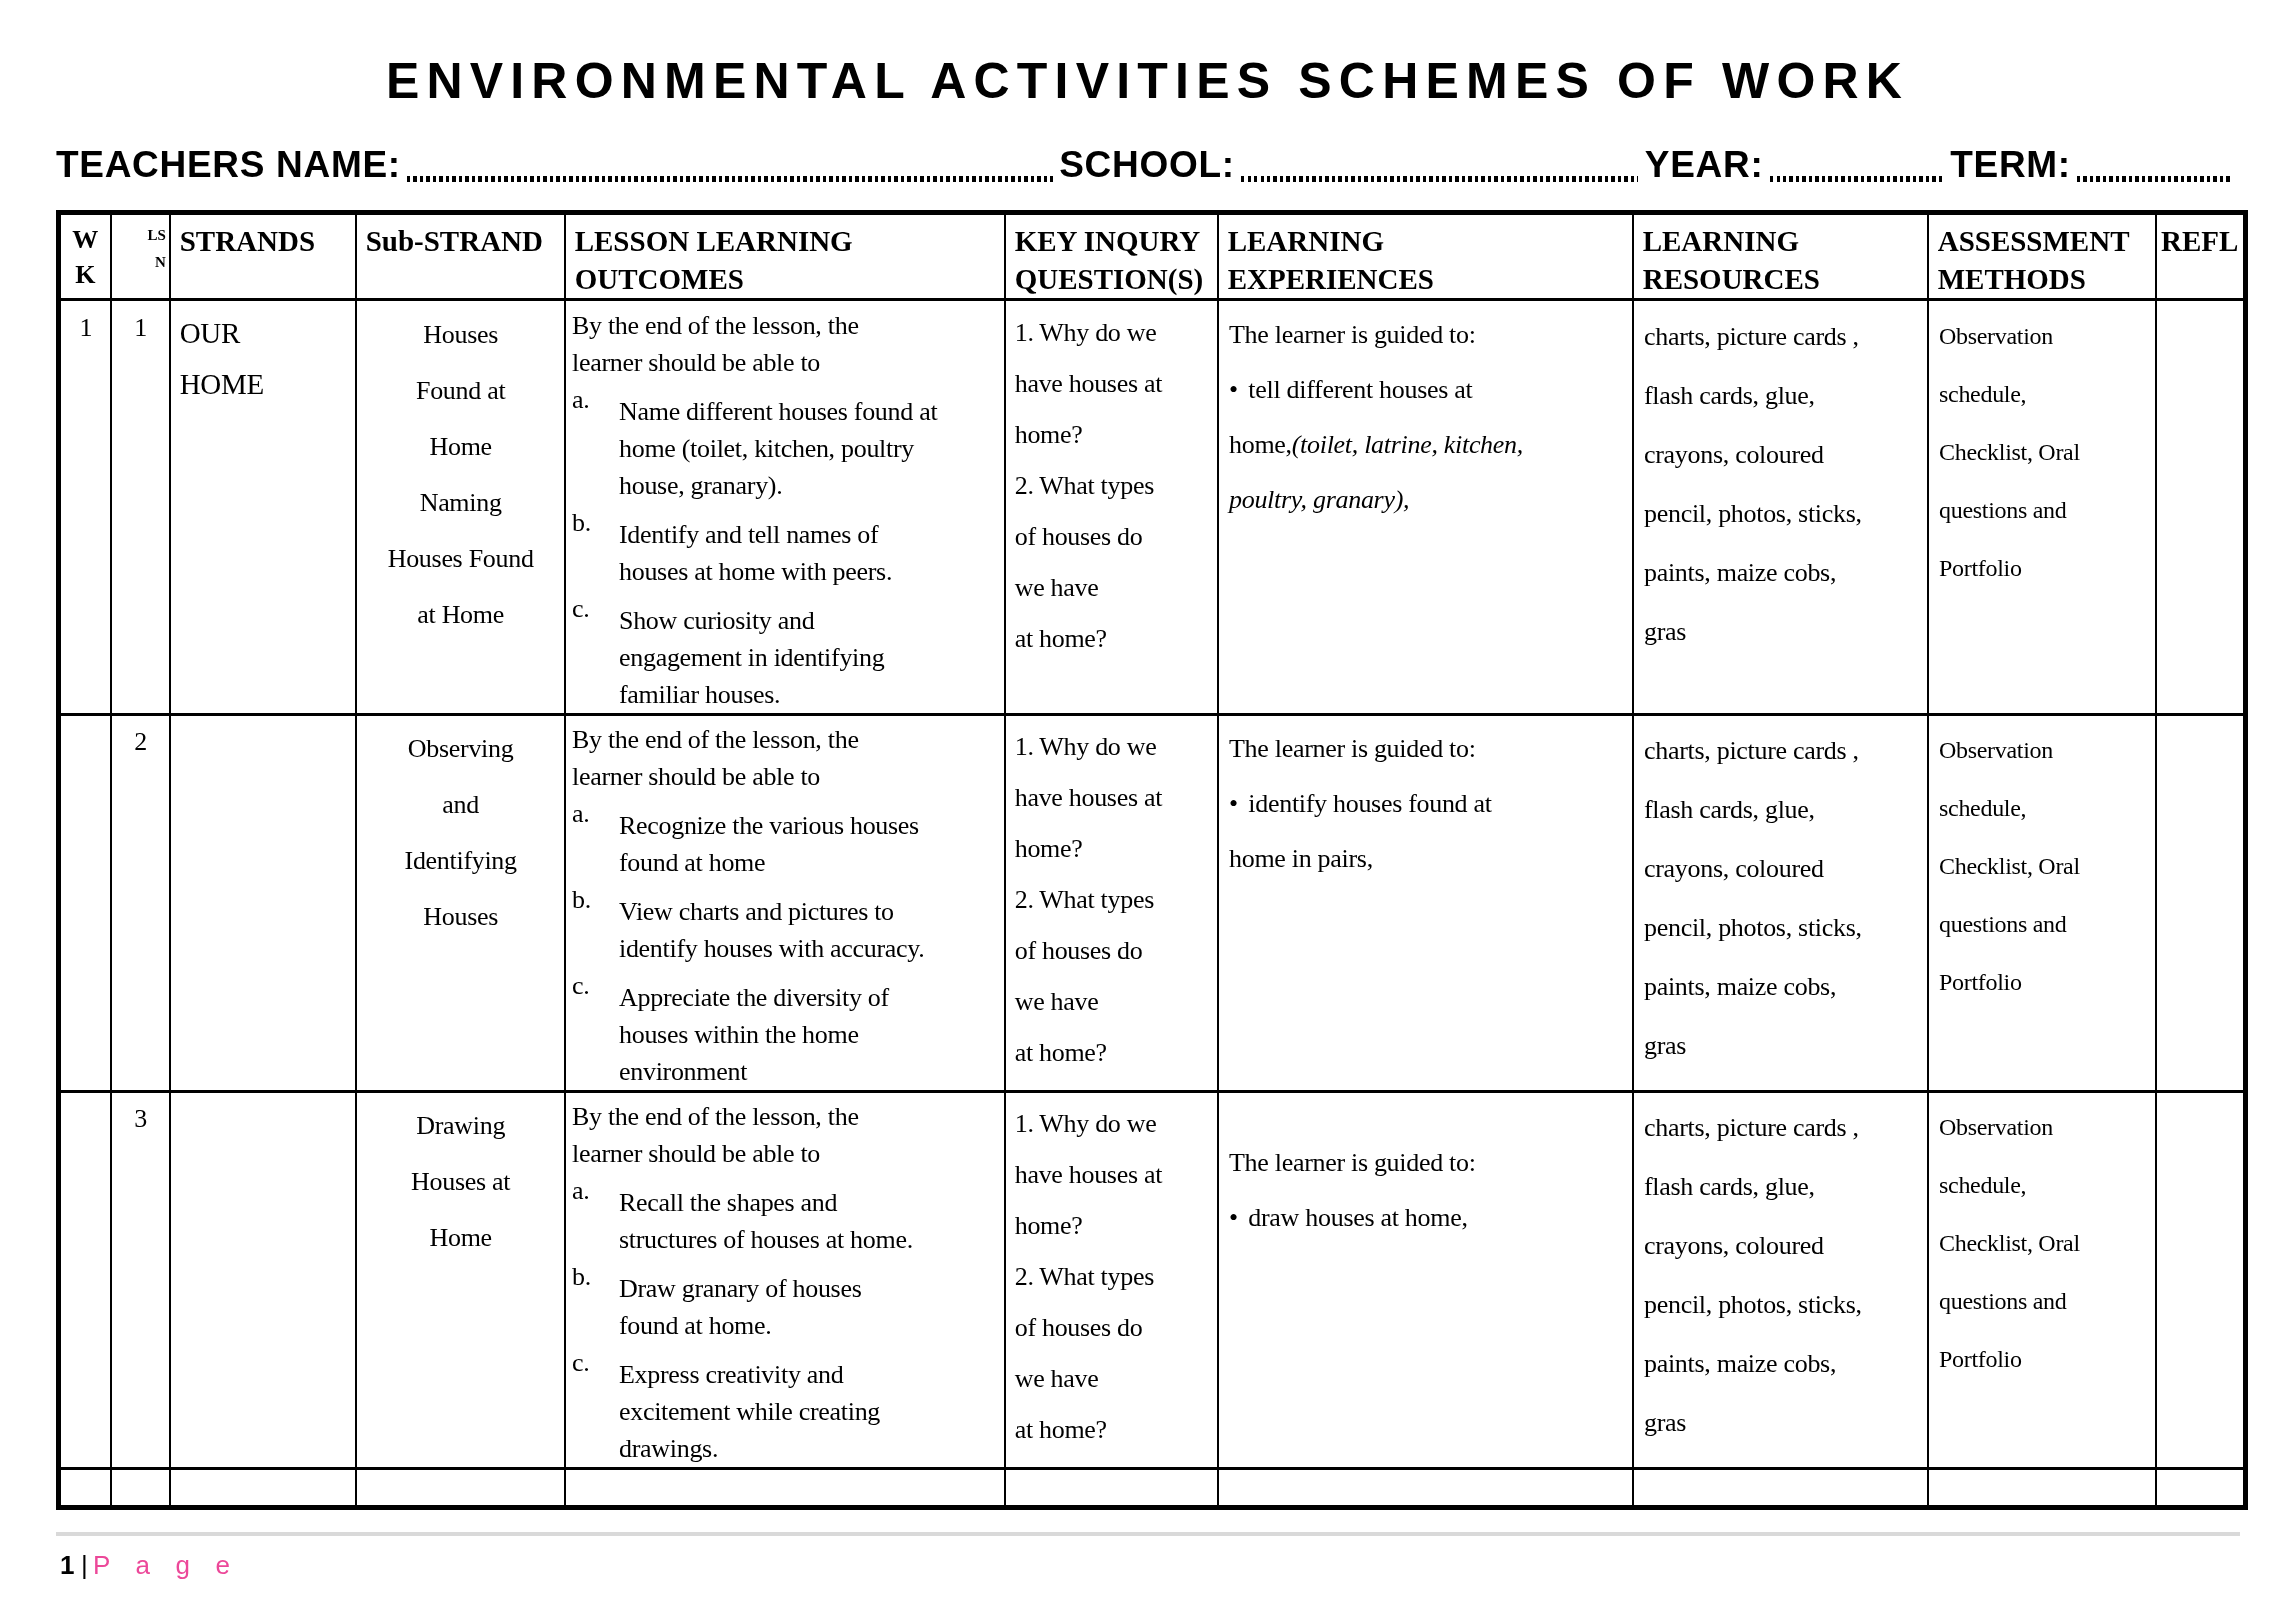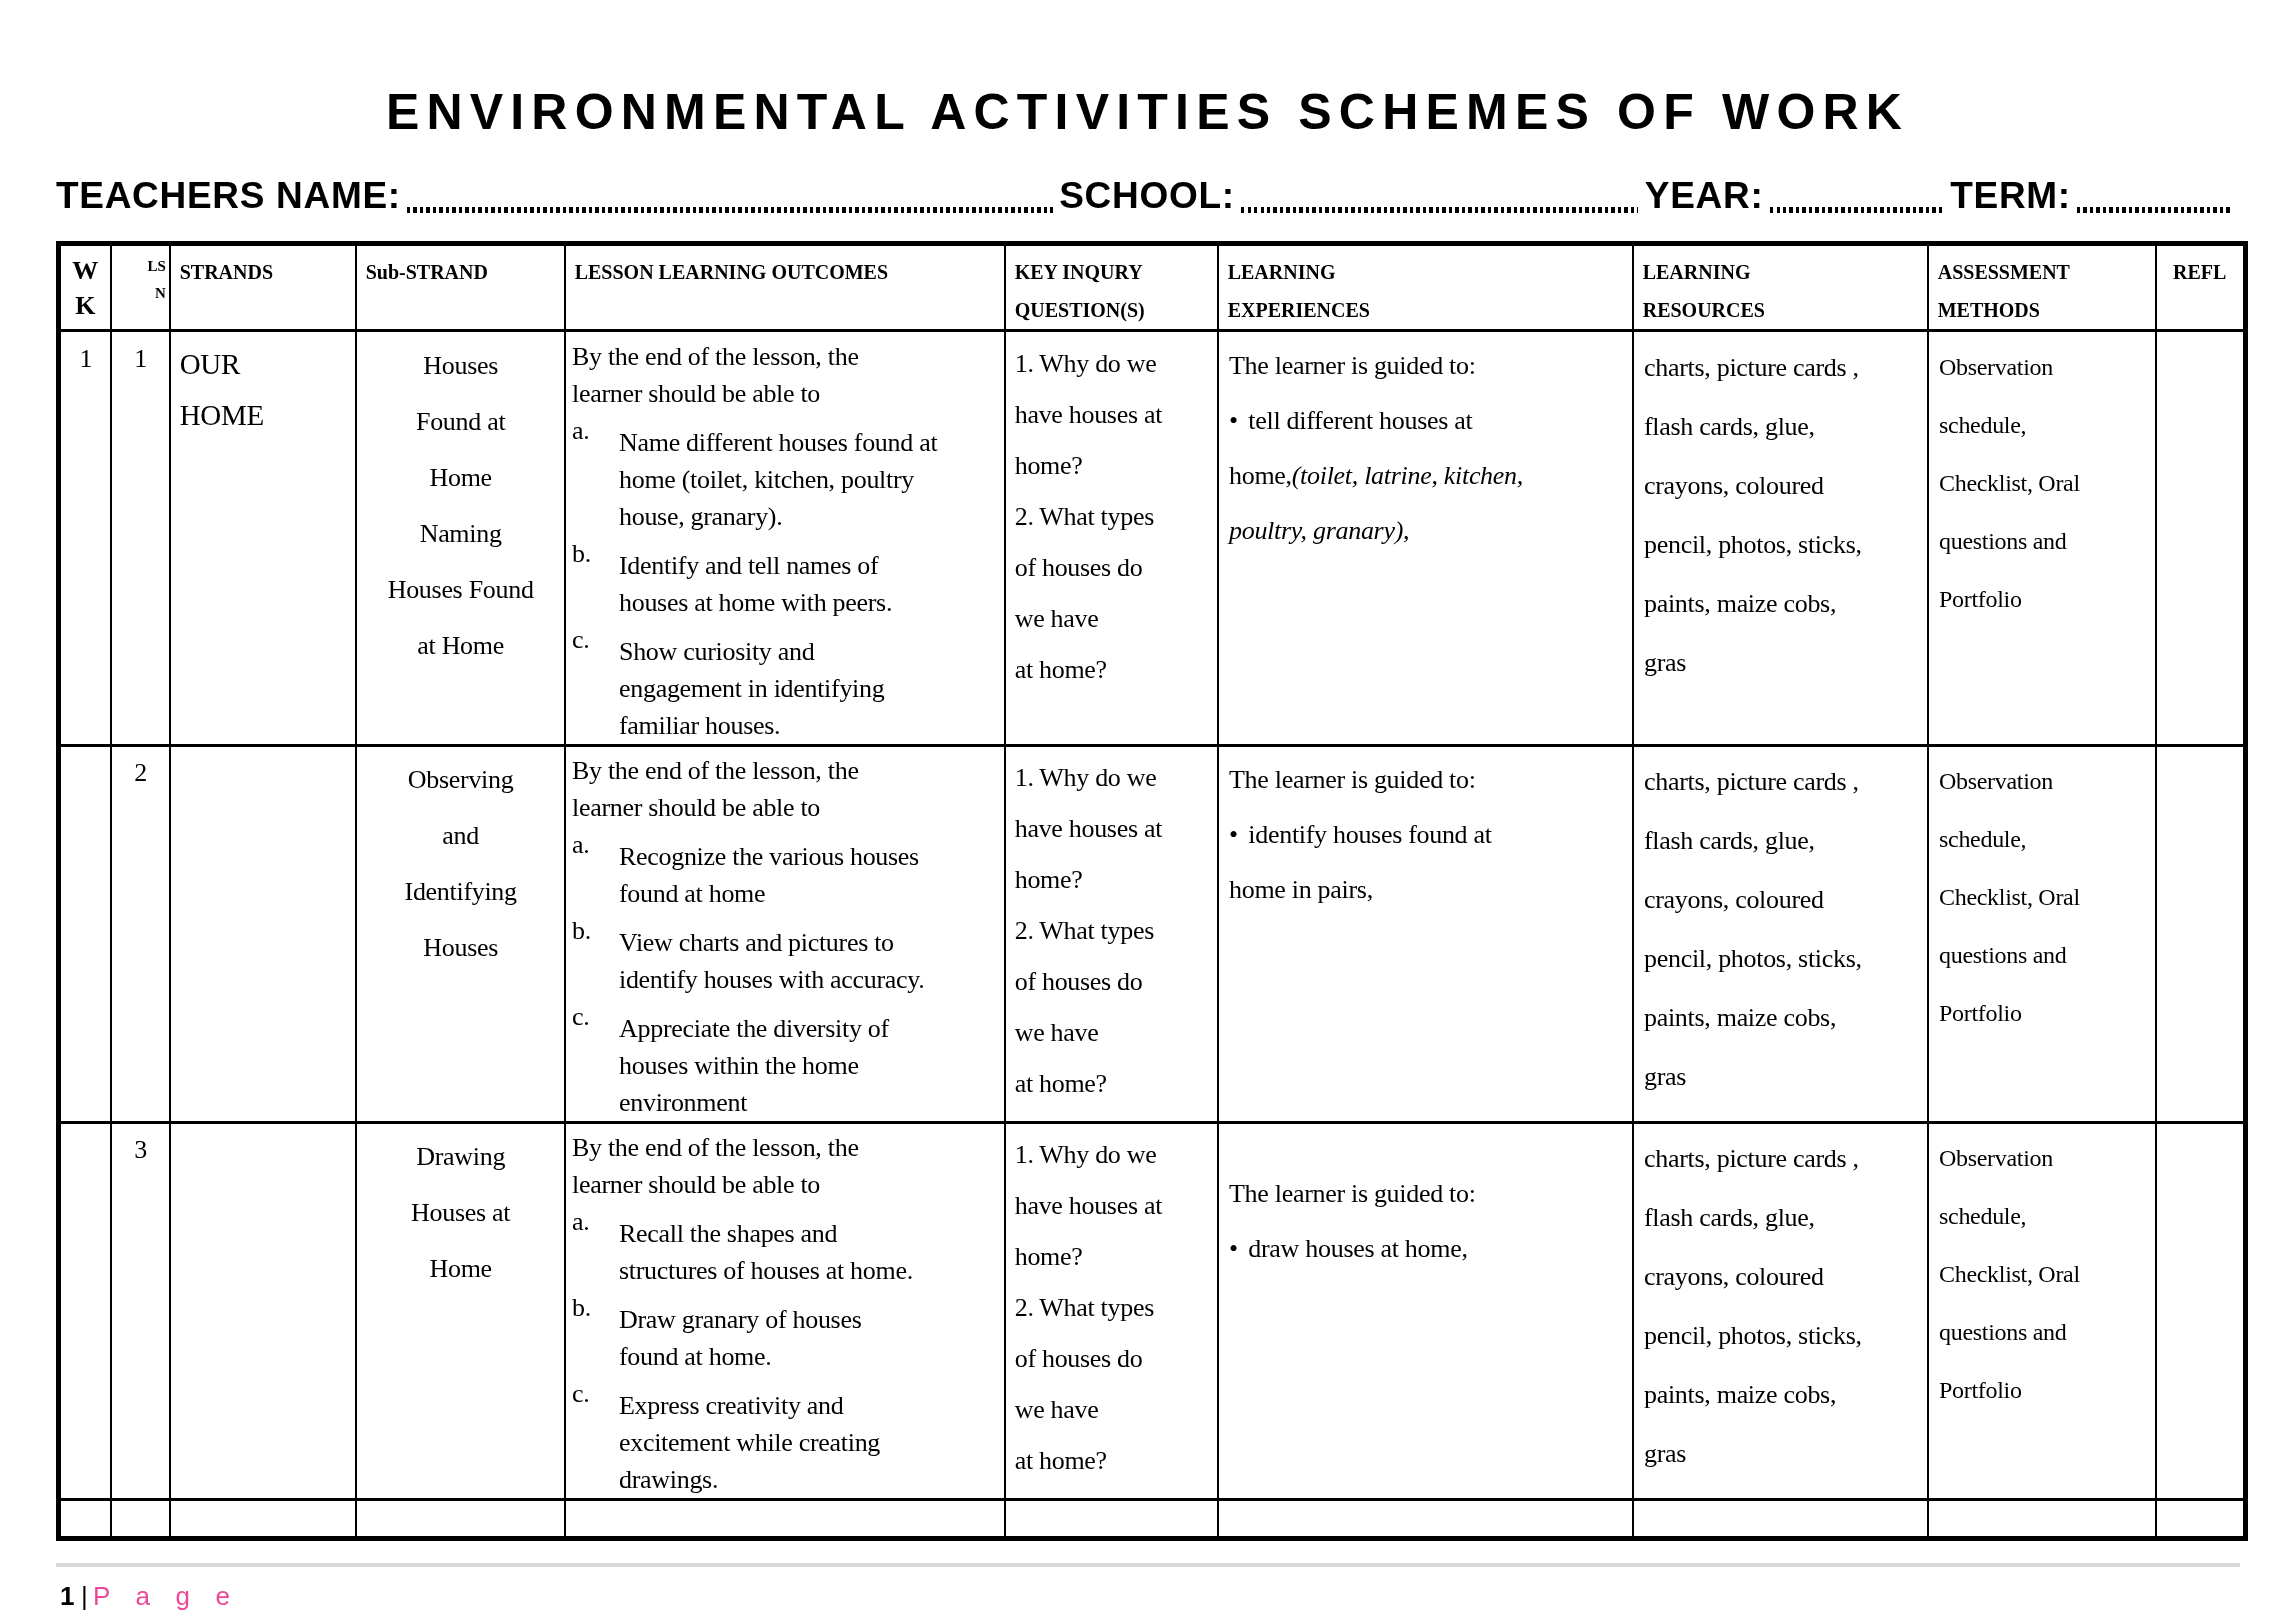--- a/index.html
+++ b/index.html
@@ -1,34 +1,34 @@
 <!DOCTYPE html>
 <html style="font-size:10.5px"><head>
 <meta charset="utf-8">
 <style>
   html,body{margin:0;padding:0;background:#ffffff;}
   .page{width:2295px;height:1623px;background:#fff;overflow:hidden;
-        font-family:"Liberation Serif",serif;color:#000;box-sizing:border-box;padding-top:87px;}
+        font-family:"Liberation Serif",serif;color:#000;box-sizing:border-box;padding-top:56px;}
   
   .title{margin:0;text-align:center;font-family:"Liberation Sans",sans-serif;
          font-weight:bold;font-size:50px;letter-spacing:7.2px;line-height:1.0;}
   .subtitle{margin:39px 0 0 0;text-align:center;font-family:"Liberation Serif",serif;
             font-weight:bold;font-size:60px;letter-spacing:2.6px;line-height:1.0;}
   
   .meta{display:flex;align-items:flex-end;margin:38px 56px 0 56px;
         font-family:"Liberation Sans",sans-serif;font-weight:bold;font-size:37px;letter-spacing:0.7px;white-space:nowrap;}
   .dots{height:5.9px;align-self:flex-end;margin:0 6.5px 3.9px 6.5px;
         background:repeating-linear-gradient(90deg,#000 0 3.3px,transparent 3.3px 6.5px);}
   .dots.d1{flex-grow:104;} .dots.d2{flex-grow:64;} .dots.d3{flex-grow:28;} .dots.d4{flex-grow:25;}
   
   table{border-collapse:collapse;table-layout:fixed;width:2189px;margin:23.6px 0 0 56px;}
   table{border:5.9px solid #000;}
   th,td{border:2.6px solid #000;vertical-align:top;box-sizing:border-box;overflow:hidden;}
   tbody td{border-top-width:3.9px;}
-  th{font-weight:bold;font-size:20px;line-height:38px;text-align:left;padding:7.9px 6.5px 0 9.2px;}
+  th{font-weight:bold;font-size:29px;line-height:38px;text-align:left;padding:7.9px 6.5px 0 9.2px;}
   th.ctr{text-align:center;padding-left:2.6px;padding-right:2.6px;}
   th.wk{font-size:26px;line-height:35px;}
   th.lsn{font-size:15px;line-height:27px;text-align:right;}
   .ml{white-space:pre-line;}
   td{font-size:26px;letter-spacing:-0.3px;padding:5.2px 7.9px 0 9.2px;}
   td.num{text-align:center;font-size:26px;padding-top:10.5px;line-height:1.2;}
   td.strand{font-size:29px;line-height:51px;padding-top:6.5px;}
   td.sub{line-height:56px;text-align:center;}
   td.outc{line-height:37px;padding-left:6.5px;}
   td.kiq{line-height:51px;}

